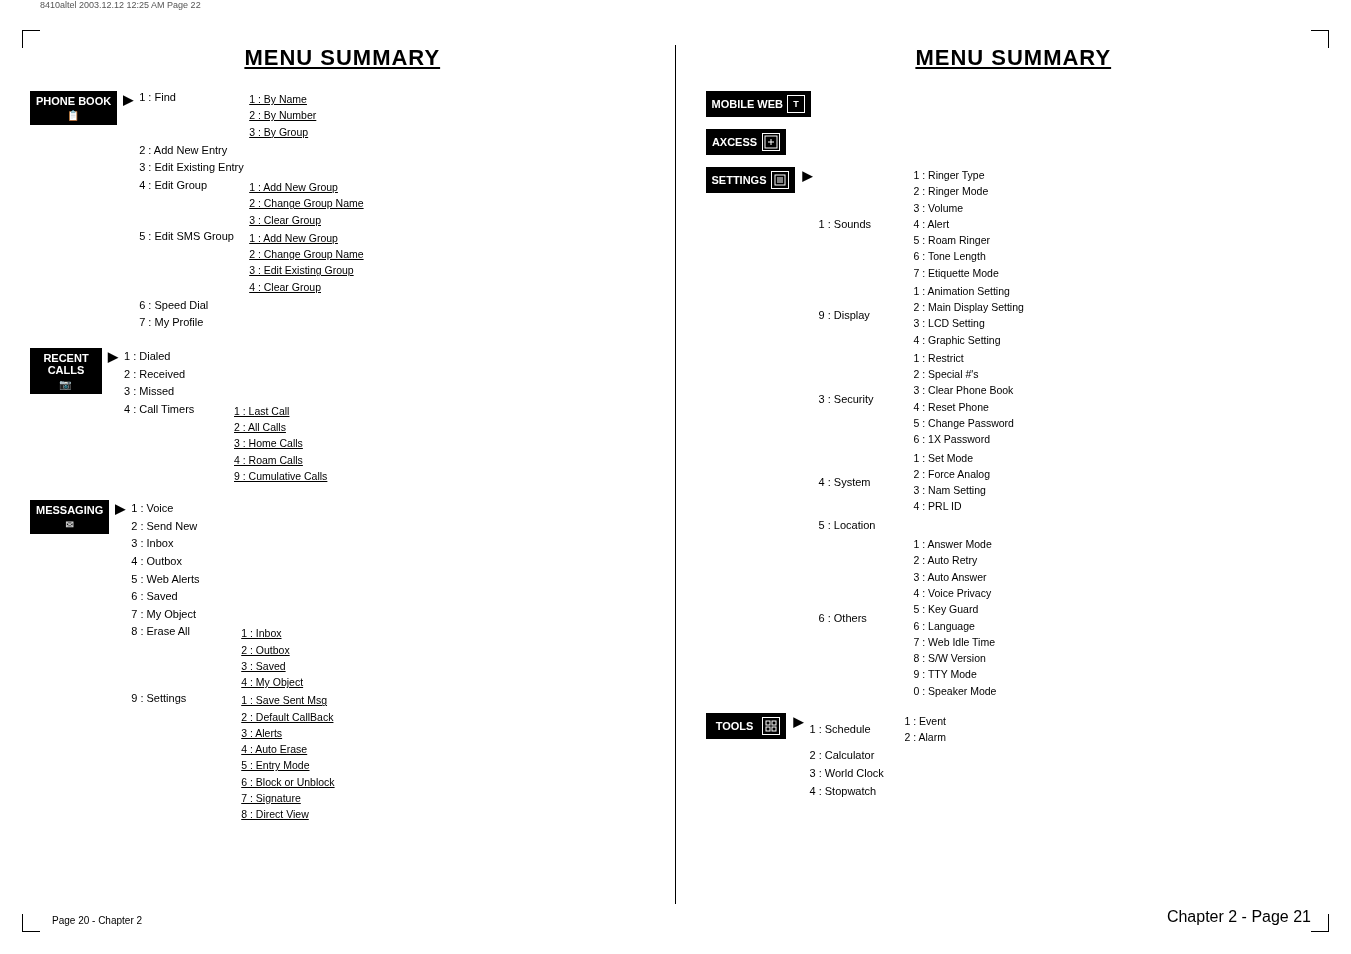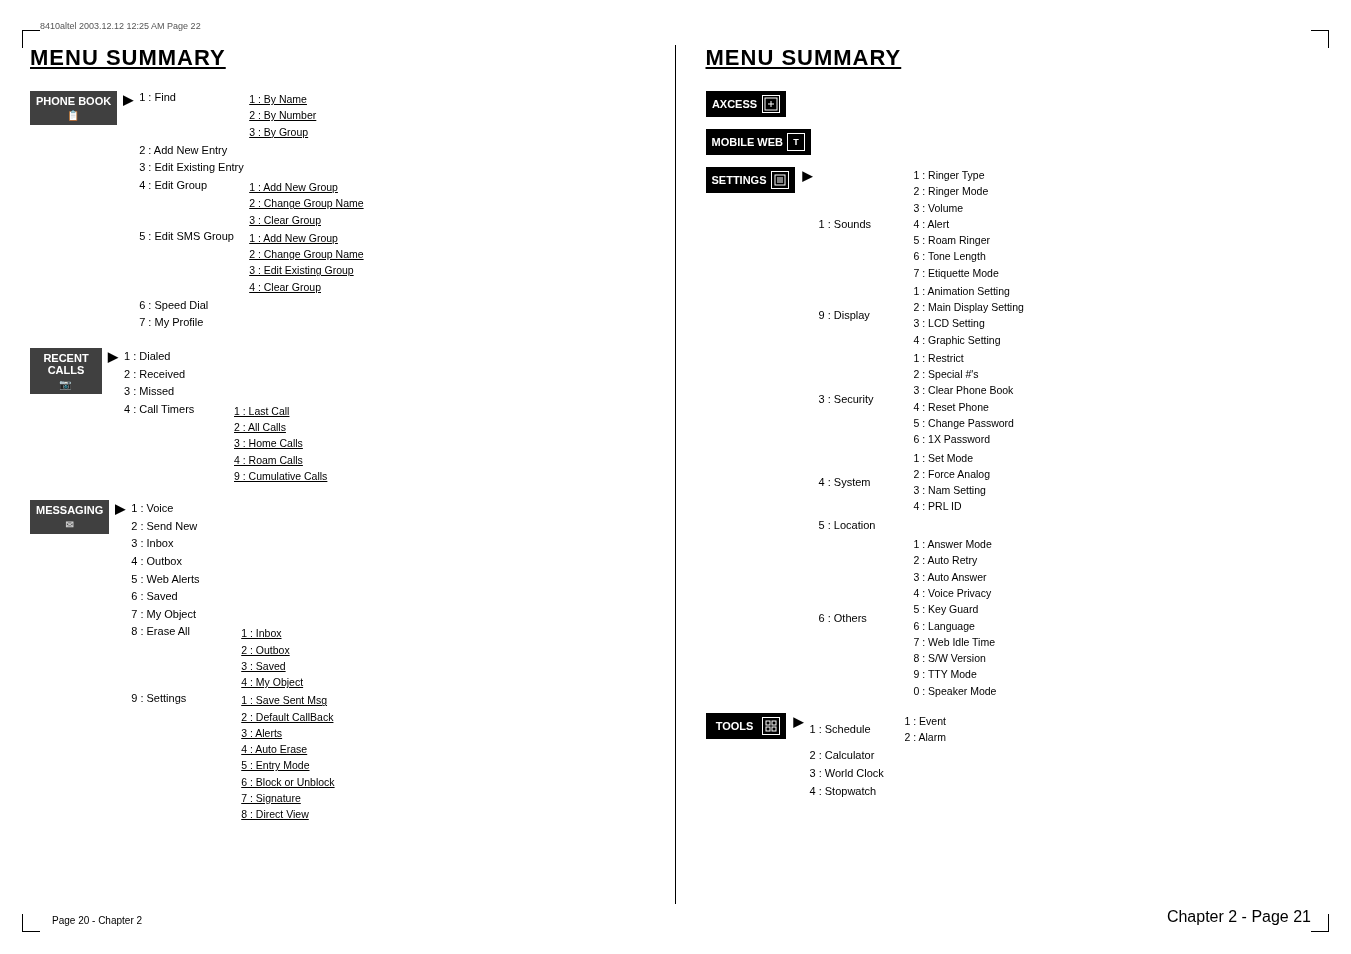--- a/index.html
+++ b/index.html
@@ -8,21 +8,21 @@
       font-family: Arial, Helvetica, sans-serif;
       font-size: 11px;
       color: #000;
       width: 1351px;
       min-height: 954px;
       position: relative;
     }
 
     .page-header {
       position: absolute;
-      top: 21px;
+      top: 0;
       left: 40px;
       font-size: 9px;
       color: #555;
     }
 
     .page-footer-left {
       position: absolute;
       bottom: 28px;
       left: 52px;
       font-size: 10px;
@@ -65,35 +65,35 @@
 
     .right-column {
       width: 50%;
       padding-left: 30px;
     }
 
     
     .section-title {
       font-size: 22px;
       font-weight: bold;
-      text-align: left;
+      text-align: center;
       text-decoration: underline;
       margin-bottom: 20px;
       letter-spacing: 1px;
     }
 
     
     .menu-block {
       display: flex;
       align-items: flex-start;
       margin-bottom: 14px;
     }
 
     .menu-label-box {
-      background: #404040;
+      background: #000000;
       color: #fff;
       font-weight: bold;
       font-size: 11px;
       padding: 4px 6px;
       min-width: 72px;
       text-align: center;
       display: flex;
       flex-direction: column;
       align-items: center;
       justify-content: center;
@@ -343,39 +343,39 @@
             <span class="menu-level2-item">7 : Signature</span>
             <span class="menu-level2-item">8 : Direct View</span>
           </div>
         </div>
       </div>
     </div>
   </div>
 
   <div class="right-column">
     <div class="section-title">MENU SUMMARY</div>
+
+    <div class="right-menu-block">
+      <div class="right-menu-label-box">
+        <span class="label-text">MOBILE WEB</span>
+        <div class="icon-box">
+          <span style="color:#fff;font-size:9px;">T</span>
+        </div>
+      </div>
+    </div>
 
     <div class="right-menu-block">
       <div class="right-menu-label-box">
         <span class="label-text">AXCESS</span>
         <div class="icon-box">
           <svg width="14" height="14" viewBox="0 0 14 14">
             <rect x="1" y="1" width="12" height="12" fill="none" stroke="#fff" stroke-width="1"></rect>
             <line x1="4" y1="7" x2="10" y2="7" stroke="#fff" stroke-width="1"></line>
             <line x1="7" y1="4" x2="7" y2="10" stroke="#fff" stroke-width="1"></line>
           </svg>
-        </div>
-      </div>
-    </div>
-
-    <div class="right-menu-block">
-      <div class="right-menu-label-box">
-        <span class="label-text">MOBILE WEB</span>
-        <div class="icon-box">
-          <span style="color:#fff;font-size:9px;">T</span>
         </div>
       </div>
     </div>
 
     <div class="right-menu-block">
       <div class="right-menu-label-box">
         <span class="label-text">SETTINGS</span>
         <div class="icon-box">
           <svg width="12" height="12" viewBox="0 0 12 12">
             <rect x="1" y="1" width="10" height="10" fill="none" stroke="#fff" stroke-width="1"></rect>

